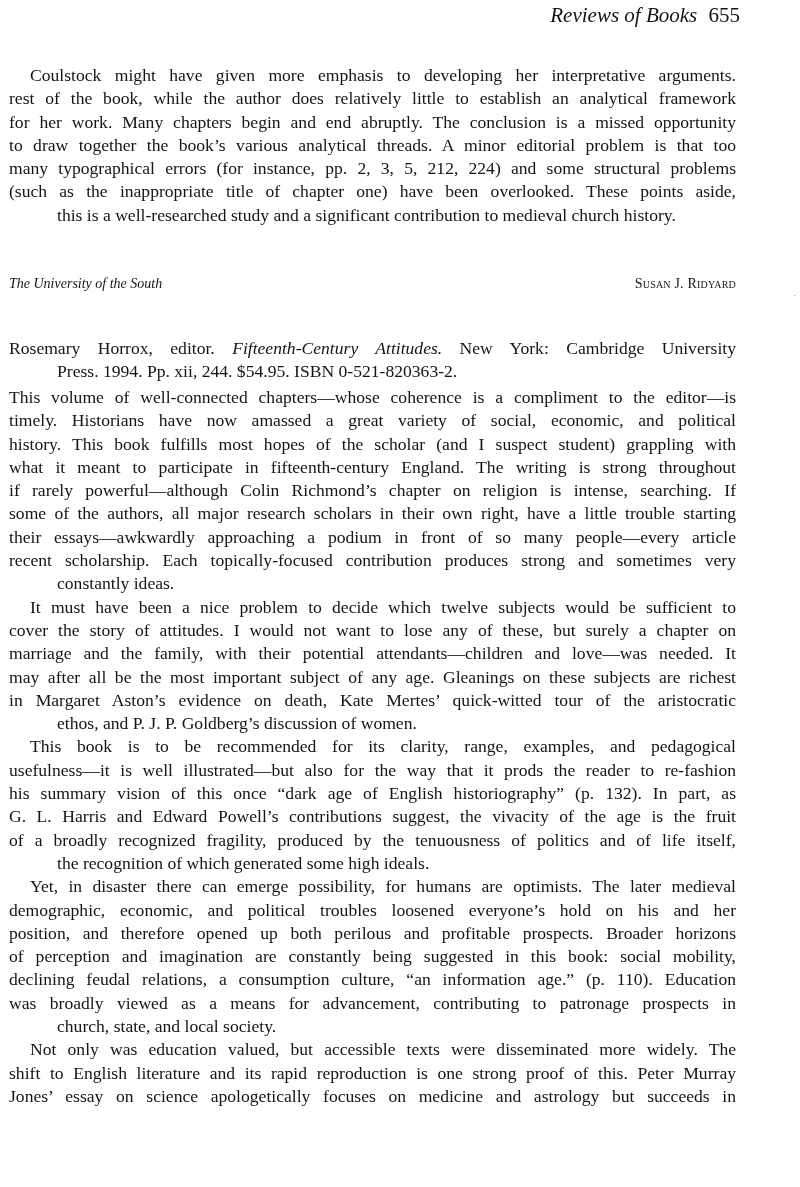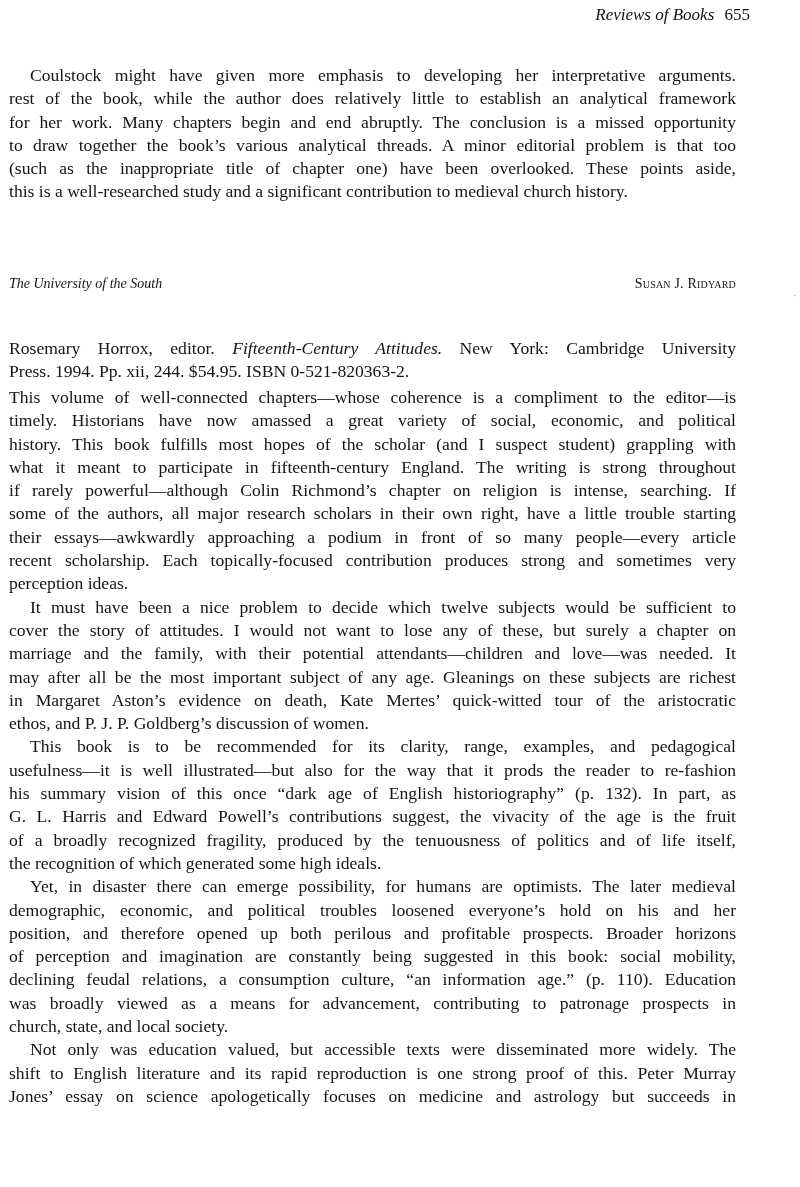--- a/index.html
+++ b/index.html
@@ -2,32 +2,32 @@
 <html><head>
   <meta charset="utf-8">
   <style>
     html, body { margin: 0; padding: 0; background: #ffffff; }
     body {
       width: 800px; height: 1187px; overflow: hidden; position: relative;
       font-family: "Liberation Serif", "DejaVu Serif", serif;
       color: #141414;
     }
     .header {
-      position: absolute; top: 2px; right: 50px;
-      font-size: 17px; line-height: 26px;
+      position: absolute; top: 2px; right: 60px;
+      font-size: 21px; line-height: 26px;
     }
     .header .running-title { font-style: italic; }
     .header .page-num { margin-left: 6px; }
     .text-block {
       position: absolute; left: 9px; width: 727px;
       font-size: 17.6px; line-height: 23.3px;
       text-align: justify;
     }
     .line { display: block; white-space: nowrap; text-align-last: justify; text-align: justify; }
-    .line.last { text-align-last: left; }
+    .line.last { text-align-last: left; margin-left: 48px; }
     .indent { padding-left: 21px; }
     .review1 { top: 64px; }
     .affil {
       position: absolute; top: 272px; left: 9px; width: 727px;
       font-size: 14px; line-height: 23px;
     }
     .affil .inst { font-style: italic; float: left; }
     .affil .reviewer { float: right; font-variant: small-caps; letter-spacing: 0.2px; }
     .citation { top: 337px; }
     .citation .book-title { font-style: italic; }
@@ -42,20 +42,21 @@
 <div class="header">
   <span class="running-title">Reviews of Books</span>
   <span class="page-num">655</span>
 </div>
 
 <div class="text-block review1">
   <span class="line indent" style="white-space: normal; height: 23.3px; overflow: hidden;">Coulstock might have given more emphasis to developing her interpretative arguments.</span>
   <span class="line" style="white-space: normal; height: 23.3px; overflow: hidden;">rest of the book, while the author does relatively little to establish an analytical framework</span>
   <span class="line" style="white-space: normal; height: 23.3px; overflow: hidden;">for her work. Many chapters begin and end abruptly. The conclusion is a missed opportunity</span>
   <span class="line" style="white-space: normal; height: 23.3px; overflow: hidden;">to draw together the book’s various analytical threads. A minor editorial problem is that too</span>
+  <span class="line" style="white-space: normal; height: 23.3px; overflow: hidden;">many typographical errors (for instance, pp. 2, 3, 5, 212, 224) and some structural problems</span>
   <span class="line" style="white-space: normal; height: 23.3px; overflow: hidden;">(such as the inappropriate title of chapter one) have been overlooked. These points aside,</span>
   <span class="line last" style="white-space: nowrap;">this is a well-researched study and a significant contribution to medieval church history.</span>
 </div>
 
 <div class="affil">
   <span class="inst">The University of the South</span>
   <span class="reviewer">Susan J. Ridyard</span>
 </div>
 
 <span class="margin-mark" style="top:290px; left:793px;">·</span>
@@ -72,21 +73,21 @@
 <div class="text-block review2">
   <div>
     <span class="line" style="white-space: normal; height: 23.3px; overflow: hidden;">This volume of well-connected chapters—whose coherence is a compliment to the editor—is</span>
     <span class="line" style="white-space: normal; height: 23.3px; overflow: hidden;">timely. Historians have now amassed a great variety of social, economic, and political</span>
     <span class="line" style="white-space: normal; height: 23.3px; overflow: hidden;">history. This book fulfills most hopes of the scholar (and I suspect student) grappling with</span>
     <span class="line" style="white-space: normal; height: 23.3px; overflow: hidden;">what it meant to participate in fifteenth-century England. The writing is strong throughout</span>
     <span class="line" style="white-space: normal; height: 23.3px; overflow: hidden;">if rarely powerful—although Colin Richmond’s chapter on religion is intense, searching. If</span>
     <span class="line" style="white-space: normal; height: 23.3px; overflow: hidden;">some of the authors, all major research scholars in their own right, have a little trouble starting</span>
     <span class="line" style="white-space: normal; height: 23.3px; overflow: hidden;">their essays—awkwardly approaching a podium in front of so many people—every article</span>
     <span class="line" style="white-space: normal; height: 23.3px; overflow: hidden;">recent scholarship. Each topically-focused contribution produces strong and sometimes very</span>
-    <span class="line last" style="white-space: nowrap;">perception ideas.</span>
+    <span class="line last" style="white-space: nowrap;">constantly ideas.</span>
   </div>
   <div>
     <span class="line indent" style="white-space: normal; height: 23.3px; overflow: hidden;">It must have been a nice problem to decide which twelve subjects would be sufficient to</span>
     <span class="line" style="white-space: normal; height: 23.3px; overflow: hidden;">cover the story of attitudes. I would not want to lose any of these, but surely a chapter on</span>
     <span class="line" style="white-space: normal; height: 23.3px; overflow: hidden;">marriage and the family, with their potential attendants—children and love—was needed. It</span>
     <span class="line" style="white-space: normal; height: 23.3px; overflow: hidden;">may after all be the most important subject of any age. Gleanings on these subjects are richest</span>
     <span class="line" style="white-space: normal; height: 23.3px; overflow: hidden;">in Margaret Aston’s evidence on death, Kate Mertes’ quick-witted tour of the aristocratic</span>
     <span class="line last" style="white-space: nowrap;">ethos, and P. J. P. Goldberg’s discussion of women.</span>
   </div>
   <div>

